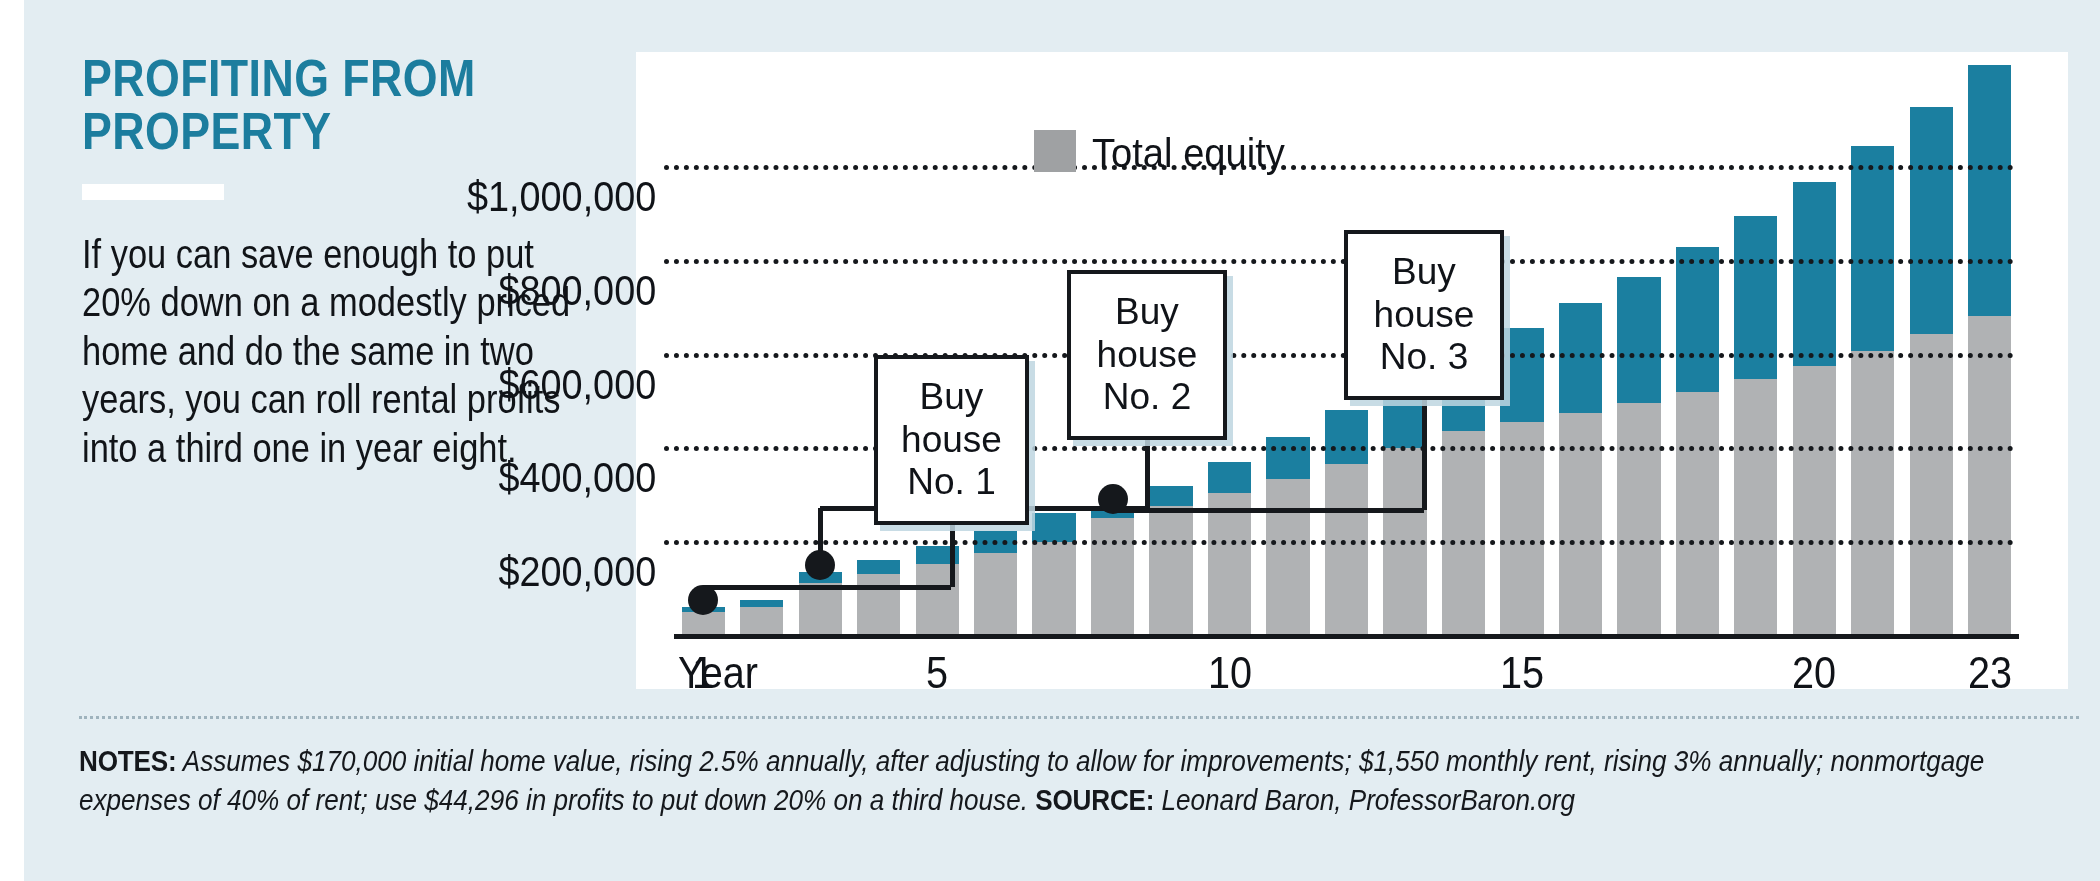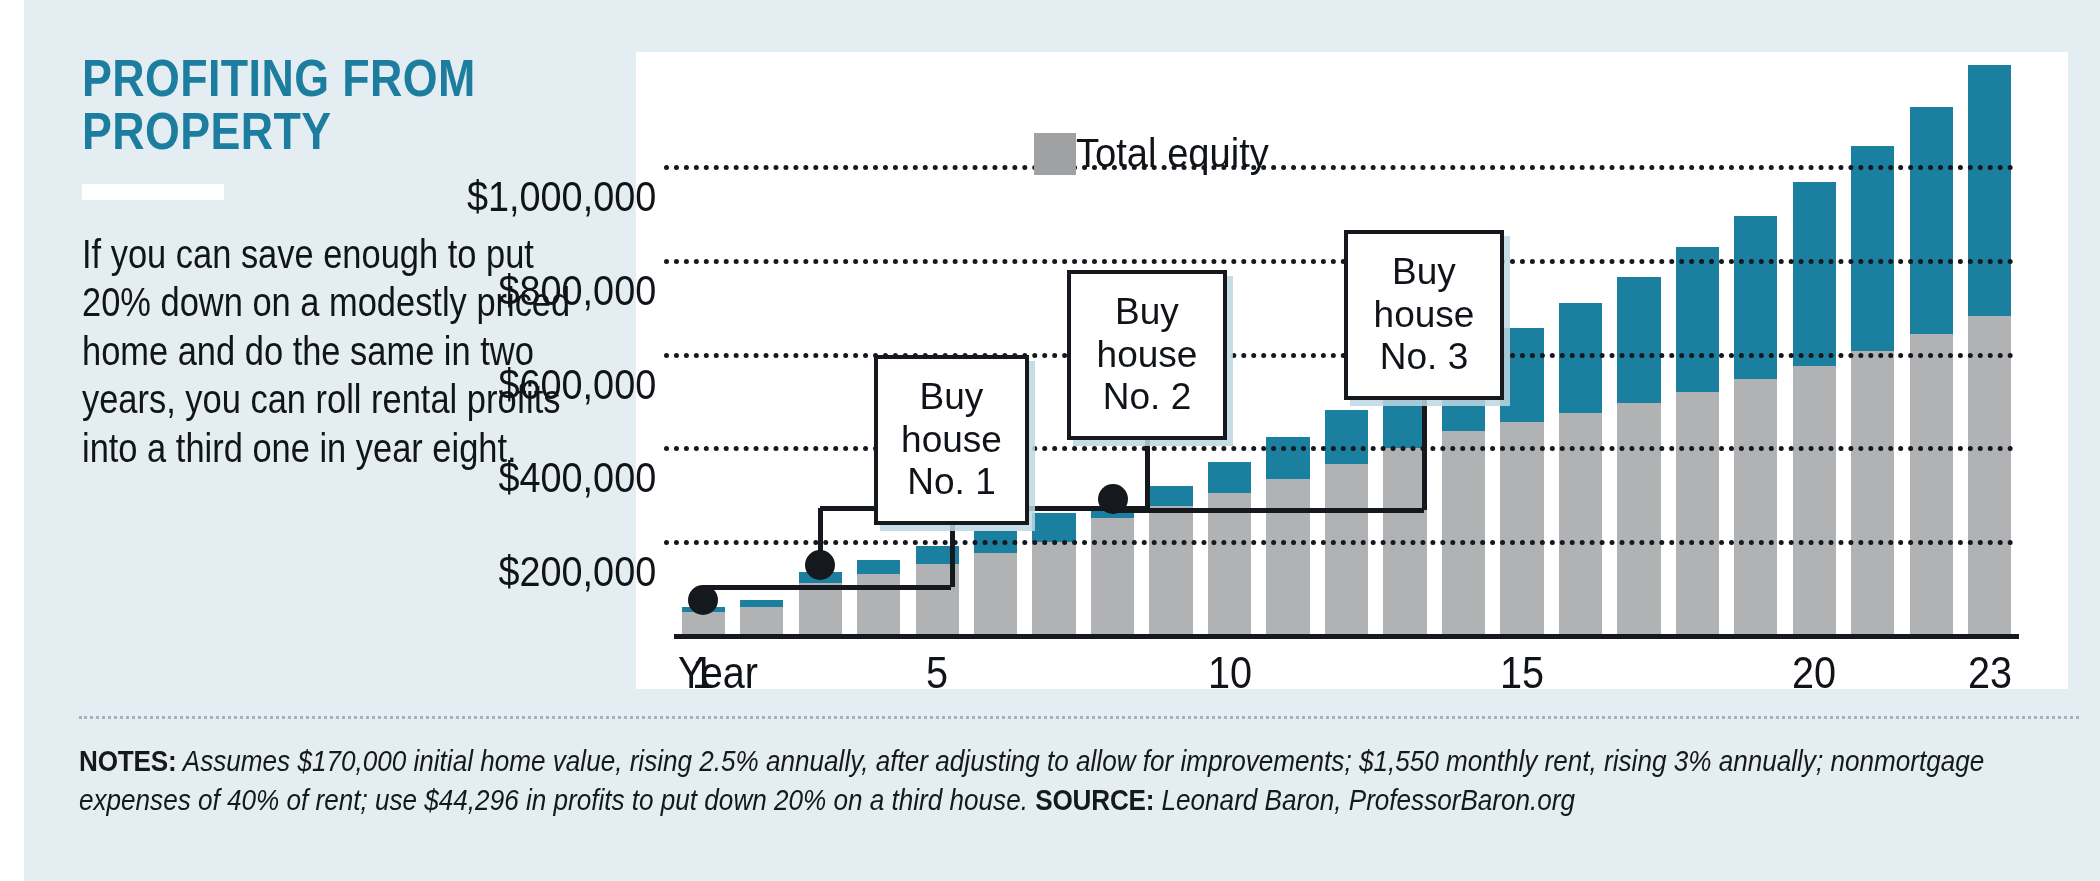--- a/index.html
+++ b/index.html
@@ -88,21 +88,21 @@
 
   
   #legend {
     position: absolute;
     left: 1010px; top: 130px;
     display: flex;
     align-items: center;
     gap: 34px;
     z-index: 6;
   }
-  .legend-item { display: flex; align-items: center; }
+  .legend-item { display: flex; align-items: flex-start; gap: 16px; }
   .swatch { width: 42px; height: 42px; display: block; }
   .swatch.equity { background: #9fa1a3; }
   .swatch.rental { background: #1b7fa0; }
   .legend-label {
     font-family: "Liberation Sans Narrow", "Liberation Sans", sans-serif;
     font-size: 41px;
     color: #101318;
     transform: scaleX(0.93);
     transform-origin: left center;
     white-space: nowrap;

